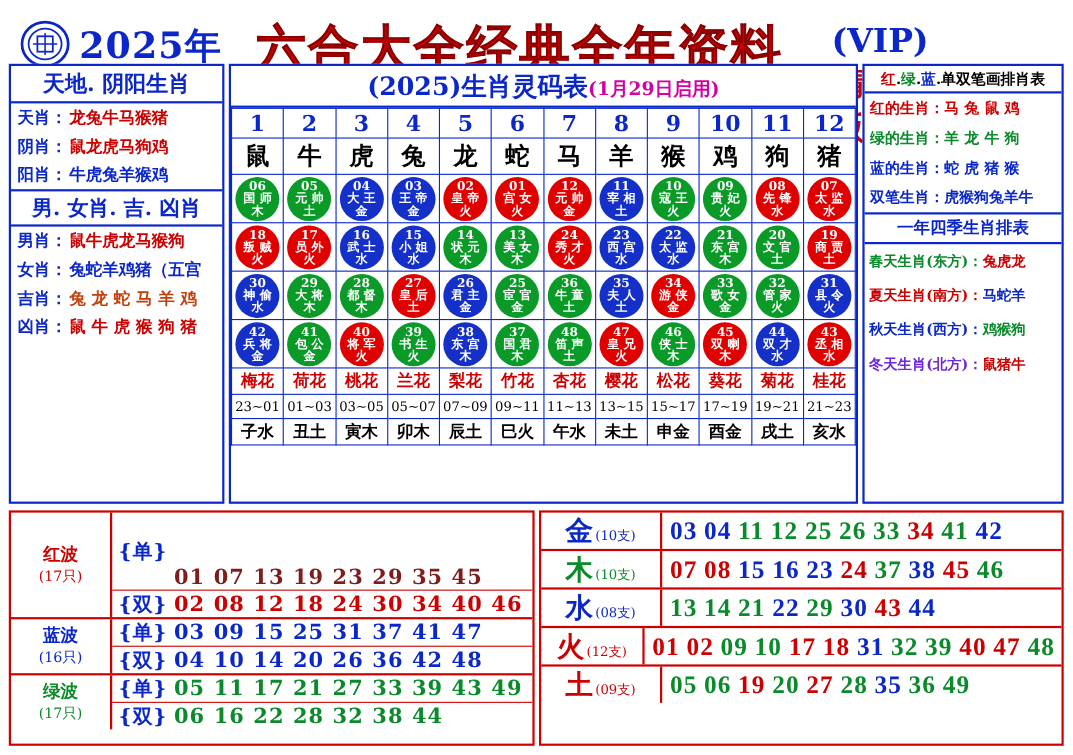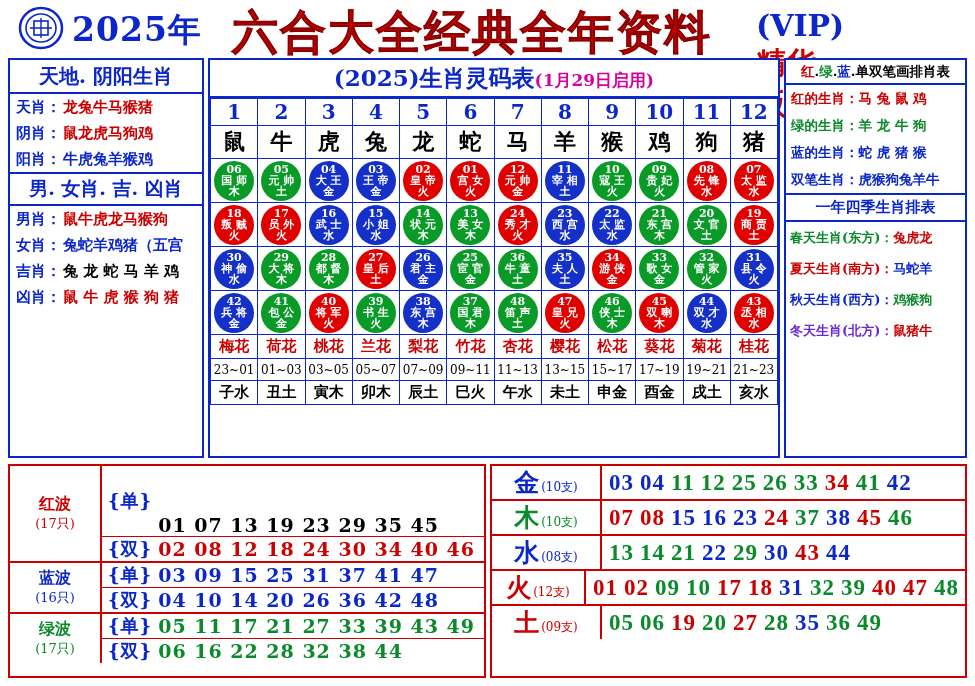--- a/index.html
+++ b/index.html
@@ -8,21 +8,21 @@
     width: 975px; height: 686px;
     background: #ffffff;
     font-family: "DejaVu Sans", "Liberation Sans", sans-serif;
     overflow: hidden;
     position: relative;
   }
   .page { position:relative; width:975px; height:686px; }
 
   
   .header {
-    position:absolute; left:0; top:0; width:835px; height:56px;
+    position:absolute; left:0; top:12px; width:835px; height:56px;
     display:flex; align-items:center;
   }
   .logo {
     position:absolute; left:18px; top:6px; width:46px; height:44px;
   }
   .hdr-year {
     position:absolute; left:72px; top:8px;
     font-size:33px; font-weight:bold; color:#0b27c9;
     font-family:"DejaVu Serif","Liberation Serif",serif;
     letter-spacing:1px;
@@ -211,21 +211,21 @@
         <div class="lrow">
           <span class="lab">男肖：</span>
           <span class="val" style="color: rgb(204, 0, 0);">鼠牛虎龙马猴狗</span>
         </div>
         <div class="lrow">
           <span class="lab">女肖：</span>
           <span class="val" style="color: rgb(11, 39, 201);">兔蛇羊鸡猪（五宫</span>
         </div>
         <div class="lrow">
           <span class="lab">吉肖：</span>
-          <span class="val" style="color: #000000;">兔 龙 蛇 马 羊 鸡</span>
+          <span class="val" style="color: #c2410c;">兔 龙 蛇 马 羊 鸡</span>
         </div>
         <div class="lrow">
           <span class="lab">凶肖：</span>
           <span class="val" style="color: rgb(204, 0, 0);">鼠 牛 虎 猴 狗 猪</span>
         </div>
       </div>
   </div>
 
   <div class="center-box">
     <div class="c-title">
@@ -671,21 +671,21 @@
   <div class="wave-box">
     <div id="wave-body">
         <div class="wave-row">
           <div class="wave-label">
             <div class="wname" style="color: rgb(204, 0, 0);">红波</div>
             <div class="wcnt" style="color: rgb(204, 0, 0);">(17只)</div>
           </div>
           <div class="wave-nums">
             <div class="wave-line">
               <span class="tag">{单}</span>
-              <span style="color: #000000; margin-top: 48px;">01 07  13  19  23  29  35  45</span>
+              <span style="color: #7f1d1d; margin-top: 48px;">01 07  13  19  23  29  35  45</span>
             </div>
             <div class="wsep"></div>
             <div class="wave-line">
               <span class="tag">{双}</span>
               <span style="color: rgb(204, 0, 0);">02  08  12  18  24  30  34  40  46</span>
             </div>
           </div>
         </div>
         <div class="hsplit"></div>
         <div class="wave-row">

